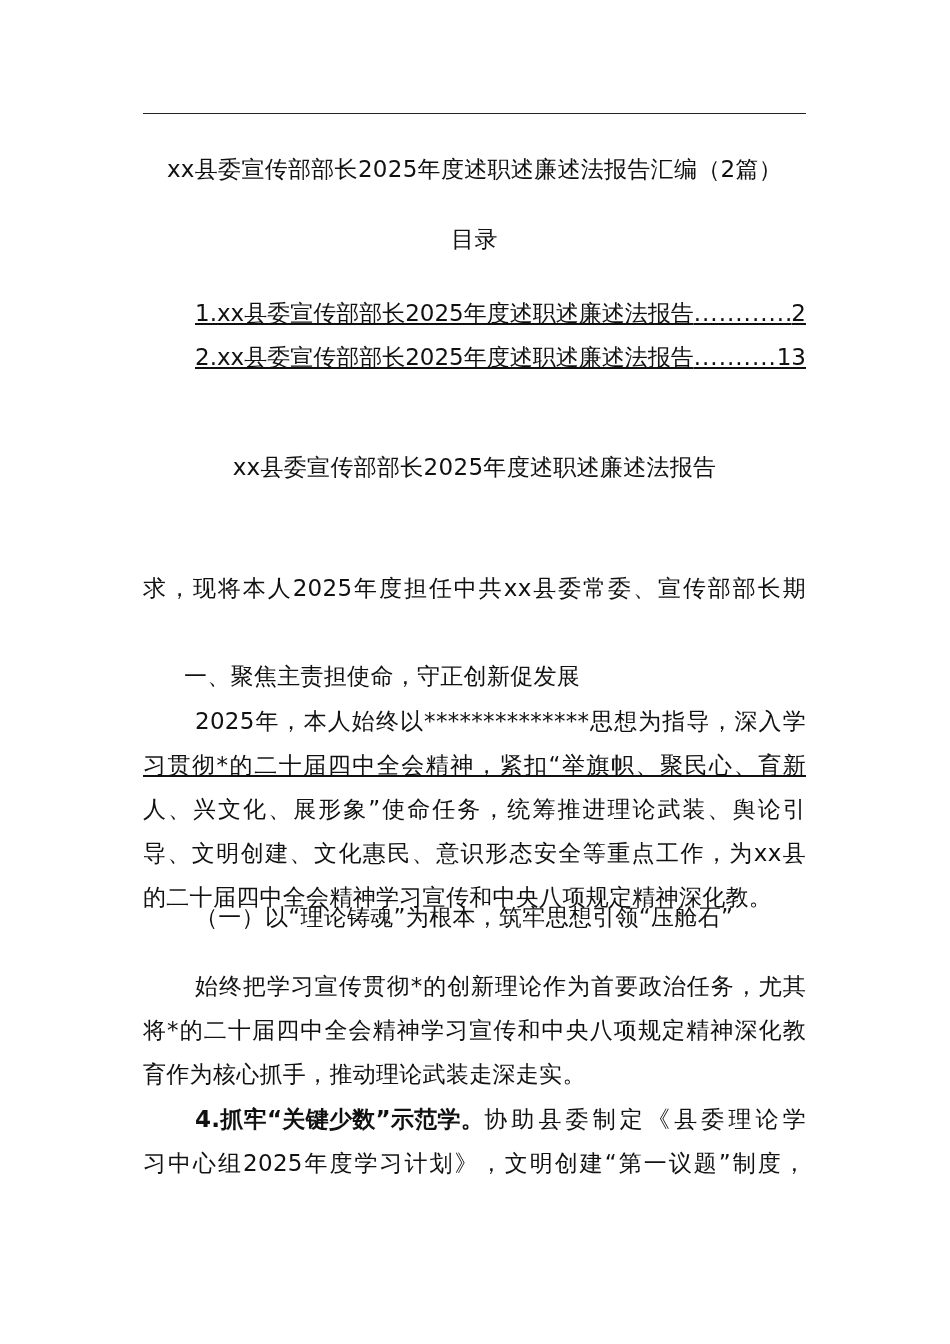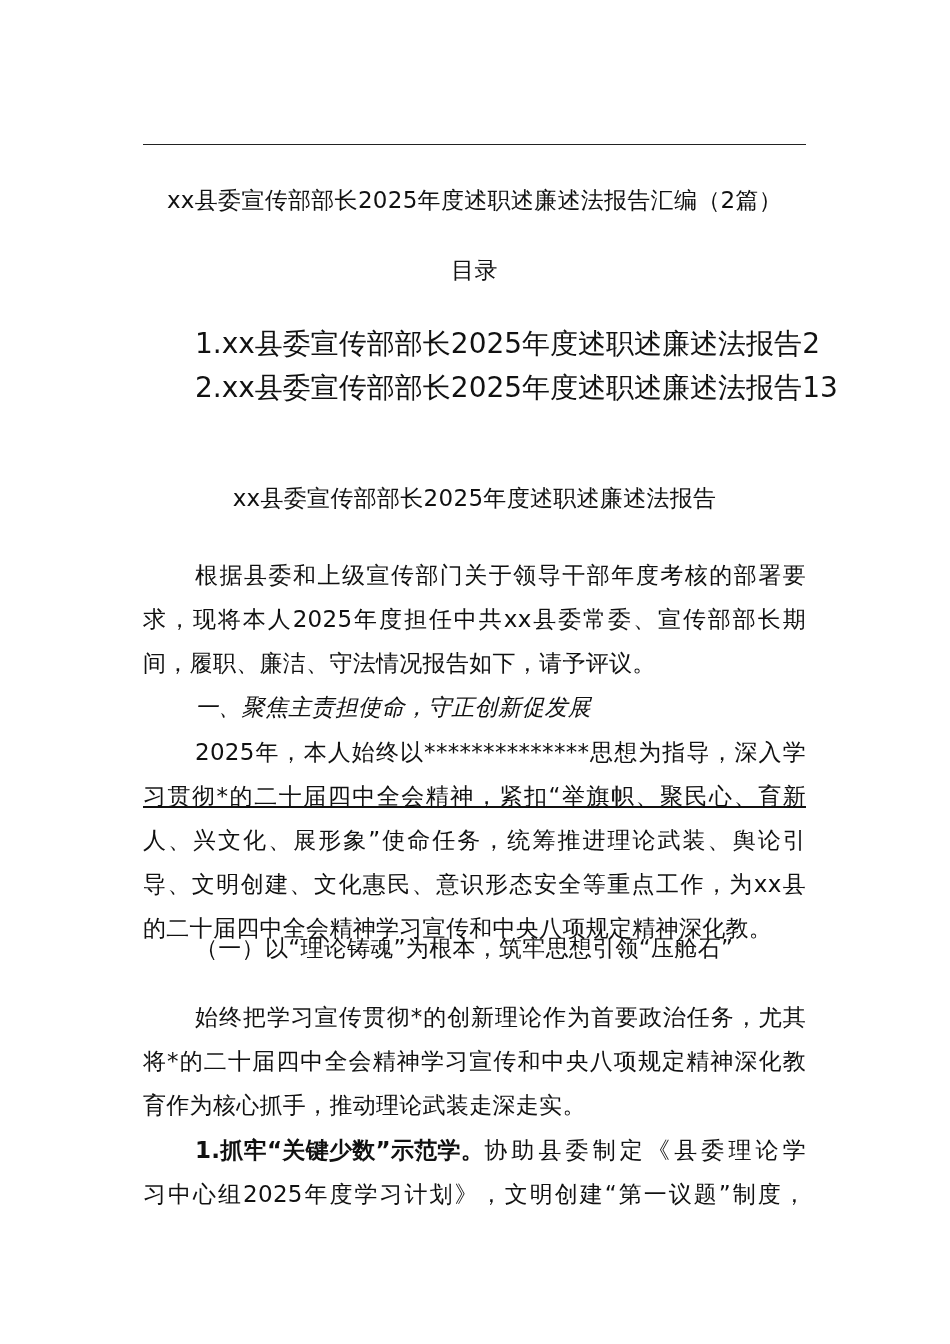--- a/index.html
+++ b/index.html
@@ -1,34 +1,34 @@
 <!DOCTYPE html>
 <html><head>
 <meta charset="utf-8">
 <style>
   html, body { margin: 0; padding: 0; background: #ffffff; }
   body {
     width: 950px; height: 1344px; position: relative; overflow: hidden;
     font-family: "DejaVu Sans", "Liberation Sans", sans-serif;
     color: #111111;
   }
-  .page { position: absolute; left: 0; top: 0; width: 950px; height: 1048px; margin-top: 31px; }
+  .page { position: absolute; left: 0; top: 0; width: 950px; height: 1048px; }
   .rule {
     position: absolute; left: 143px; top: 113px; width: 663px; height: 0;
     border-top: 1.5px solid #222222;
   }
   .line {
     position: absolute; left: 143px; width: 663px;
     font-size: 23px; line-height: 30px; white-space: nowrap;
     letter-spacing: 0.3px;
   }
   .center { text-align: center; }
   .justify { text-align: justify; text-align-last: justify; }
   .bold { font-weight: bold; }
-  .toc { position: absolute; left: 195px; width: 611px; font-size: 28px; line-height: 30px; white-space: nowrap; display: flex; }
+  .toc { position: absolute; left: 195px; width: 611px; font-size: 23px; line-height: 30px; white-space: nowrap; display: flex; text-decoration: underline; }
   .toc .t { flex: 0 0 auto; }
   .toc .dots { flex: 1 1 auto; overflow: hidden; letter-spacing: 1px; }
   .toc .dots::before { content: "...................................................................."; }
   .toc .pg { flex: 0 0 auto; }
 </style>
 </head>
 <body>
 
 <div class="page">
   <div class="rule"></div>
@@ -42,32 +42,30 @@
     <span class="pg">2</span>
   </div>
   <div class="toc" style="top:342px;">
     <span class="t">2.xx县委宣传部部长2025年度述职述廉述法报告</span>
     <span class="dots"></span>
     <span class="pg">13</span>
   </div>
 
   <div class="line center" style="top:452px;">xx县委宣传部部长2025年度述职述廉述法报告</div>
 
-  <div class="line justify" style="top:529px; left:195px; width:611px;">根据县委和上级宣传部门关于领导干部年度考核的部署要</div>
   <div class="line justify" style="top:573px;">求，现将本人2025年度担任中共xx县委常委、宣传部部长期</div>
-  <div class="line" style="top:617px;">间，履职、廉洁、守法情况报告如下，请予评议。</div>
-  <div class="line" style="top:661px; left:195px;font-style:italic;">一、聚焦主责担使命，守正创新促发展</div>
+  <div class="line" style="top:661px; left:184px;">一、聚焦主责担使命，守正创新促发展</div>
   <div class="line justify" style="top:706px; left:195px; width:611px;">2025年，本人始终以**************思想为指导，深入学</div>
   <div class="line justify" style="top:750px;text-decoration:underline;">习贯彻*的二十届四中全会精神，紧扣“举旗帜、聚民心、育新</div>
   <div class="line justify" style="top:794px;">人、兴文化、展形象”使命任务，统筹推进理论武装、舆论引</div>
   <div class="line justify" style="top:838px;">导、文明创建、文化惠民、意识形态安全等重点工作，为xx县</div>
   <div class="line" style="top:882px;">的二十届四中全会精神学习宣传和中央八项规定精神深化教。</div>
   <div class="line" style="top:902px; left:195px;">（一）以“理论铸魂”为根本，筑牢思想引领“压舱石”</div>
   <div class="line justify" style="top:971px; left:195px; width:611px;">始终把学习宣传贯彻*的创新理论作为首要政治任务，尤其</div>
   <div class="line justify" style="top:1015px;">将*的二十届四中全会精神学习宣传和中央八项规定精神深化教</div>
   <div class="line" style="top:1059px;">育作为核心抓手，推动理论武装走深走实。</div>
 
   <div class="line justify" style="top:1104px; left:195px; width:611px; display:flex;">
-    <span class="bold">1.抓牢“关键少数”示范学。</span>
+    <span class="bold">4.抓牢“关键少数”示范学。</span>
     <span style="flex:1; text-align:justify; text-align-last:justify;">协助县委制定《县委理论学</span>
   </div>
   <div class="line justify" style="top:1148px;">习中心组2025年度学习计划》，文明创建“第一议题”制度，</div>
 </div>
 
 </body></html>

